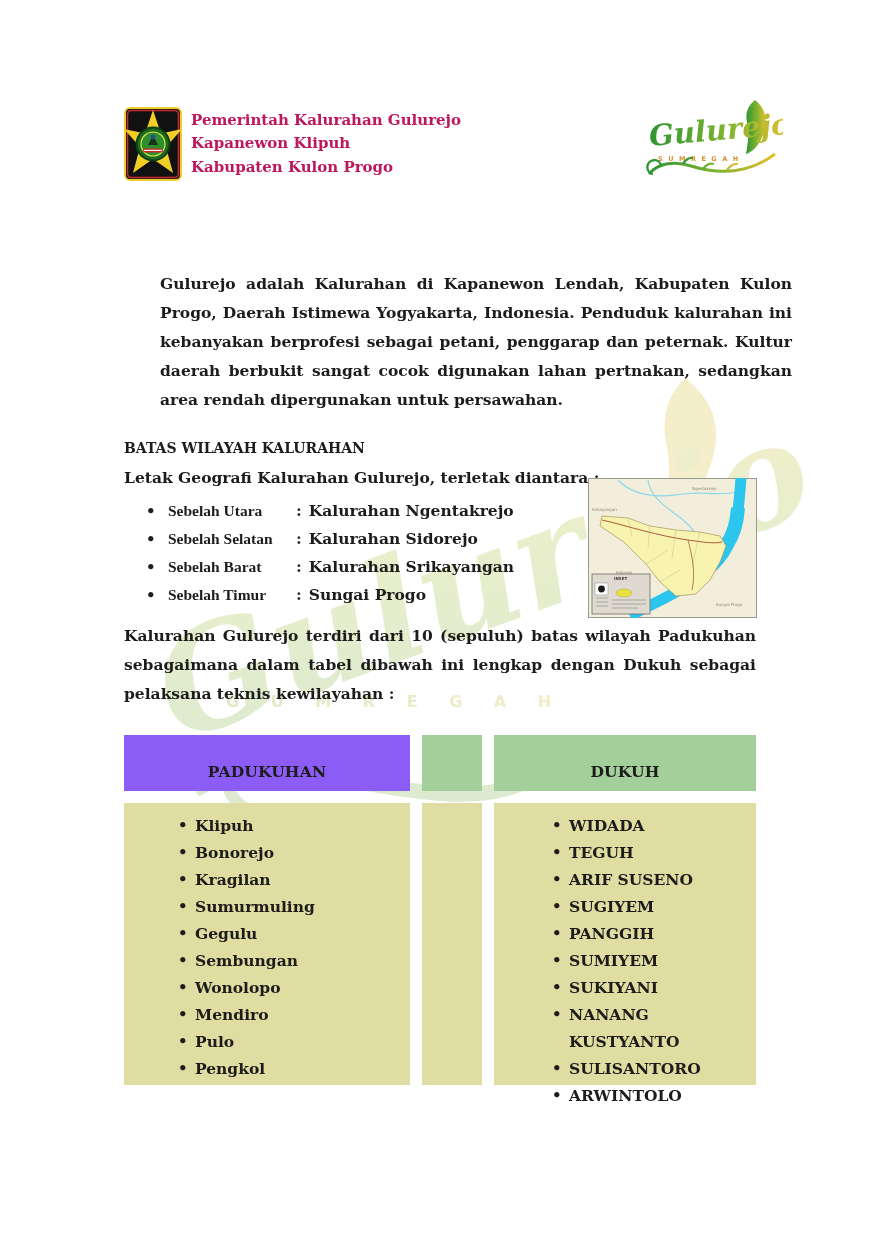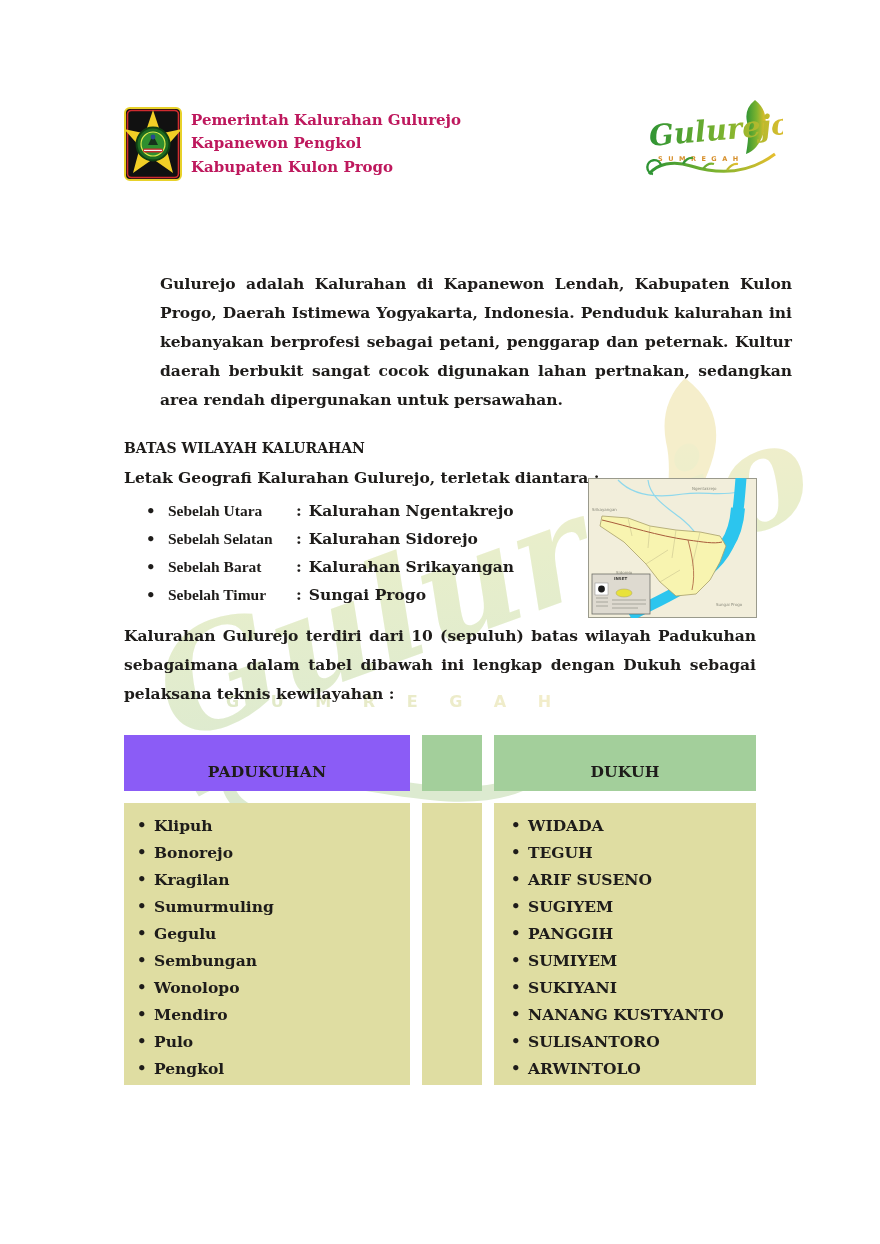--- a/index.html
+++ b/index.html
@@ -36,21 +36,21 @@
   
   .para2 { position:absolute; left:124px; top:621px; width:632px; font-size:15.5px; font-weight:700; line-height:29px; text-align:justify; }
 
   
   .region-table { position:absolute; left:124px; top:735px; width:632px;
     display:grid; grid-template-columns:286px 60px 262px; grid-template-rows:56px 282px;
     column-gap:12px; row-gap:12px; }
   .th { display:flex; align-items:flex-end; justify-content:center; padding-bottom:10px;
         font-size:15.5px; font-weight:700; letter-spacing:0.2px; }
   .td { padding-top:9px; }
-  .cell-list { list-style:none; }
+  .cell-list { list-style:none;padding-left:41px; }
   .cell-list li { position:relative; padding-left:30px; line-height:27px; font-size:15.5px; font-weight:700; }
   .cell-list li::before { content:"•"; position:absolute; left:13px; font-size:15px; }
   .td-dukuh .cell-list li { padding-left:34px; }
   .td-dukuh .cell-list li::before { left:17px; }
 </style>
 </head>
 <body>
 
 <div class="page">
 
@@ -90,21 +90,21 @@
         <circle cx="29" cy="37" r="12" fill="#2f8f2f" stroke="#d9e94a" stroke-width="1.2"></circle>
         <path d="M29,28 l5,10 h-10 z" fill="#16331c"></path>
         <circle cx="29" cy="30" r="2.4" fill="#274a8f"></circle>
         <rect x="19" y="41.5" width="20" height="4" rx="2" fill="#c22a2a"></rect>
         <rect x="20" y="42.8" width="18" height="1.2" fill="#f3f3f3"></rect>
       </svg>
     </div>
 
     <div class="org-block">
       <div>Pemerintah Kalurahan Gulurejo</div>
-      <div>Kapanewon Pengkol</div>
+      <div>Kapanewon Klipuh</div>
       <div>Kabupaten Kulon Progo</div>
     </div>
 
     <div class="brand-logo">
       <svg width="140" height="92" viewBox="0 0 140 92">
         <defs>
           <linearGradient id="lg1" x1="0" y1="0" x2="1" y2="0">
             <stop offset="0" stop-color="#2f9434"></stop>
             <stop offset="0.55" stop-color="#7fb42f"></stop>
             <stop offset="1" stop-color="#e6be2e"></stop>

